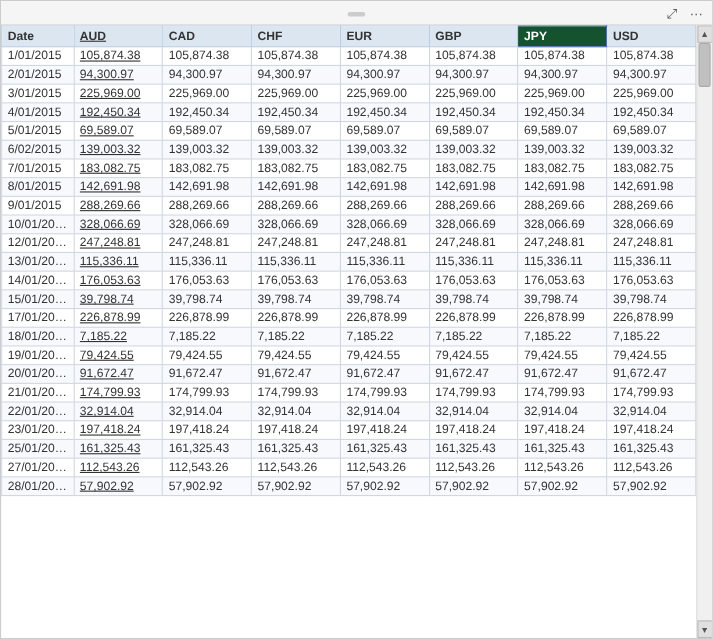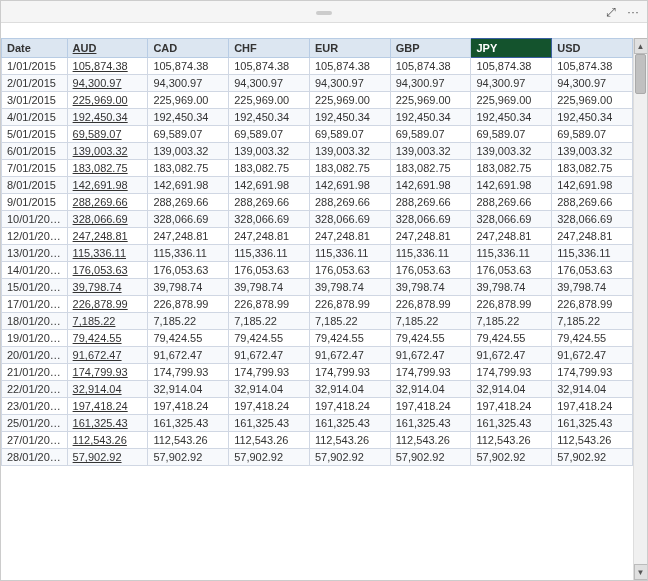--- a/index.html
+++ b/index.html
@@ -58,21 +58,20 @@
       height: 4px;
       background: #ccc;
       border-radius: 2px;
     }
 
     .table-container {
       flex: 1;
       overflow: hidden;
       position: relative;
       display: flex;
-      margin-top: 15px;
     }
 
     .table-scroll {
       flex: 1;
       overflow-y: auto;
       overflow-x: hidden;
     }
 
     table {
       width: 100%;
@@ -237,21 +236,21 @@
               <td class="col-date">5/01/2015</td>
               <td class="col-aud">69,589.07</td>
               <td class="col-cad">69,589.07</td>
               <td class="col-chf">69,589.07</td>
               <td class="col-eur">69,589.07</td>
               <td class="col-gbp">69,589.07</td>
               <td class="col-jpy">69,589.07</td>
               <td class="col-usd">69,589.07</td>
             </tr>
             <tr>
-              <td class="col-date">6/01/2015</td>
+              <td class="col-date">6/02/2015</td>
               <td class="col-aud">139,003.32</td>
               <td class="col-cad">139,003.32</td>
               <td class="col-chf">139,003.32</td>
               <td class="col-eur">139,003.32</td>
               <td class="col-gbp">139,003.32</td>
               <td class="col-jpy">139,003.32</td>
               <td class="col-usd">139,003.32</td>
             </tr>
             <tr>
               <td class="col-date">7/01/2015</td>

